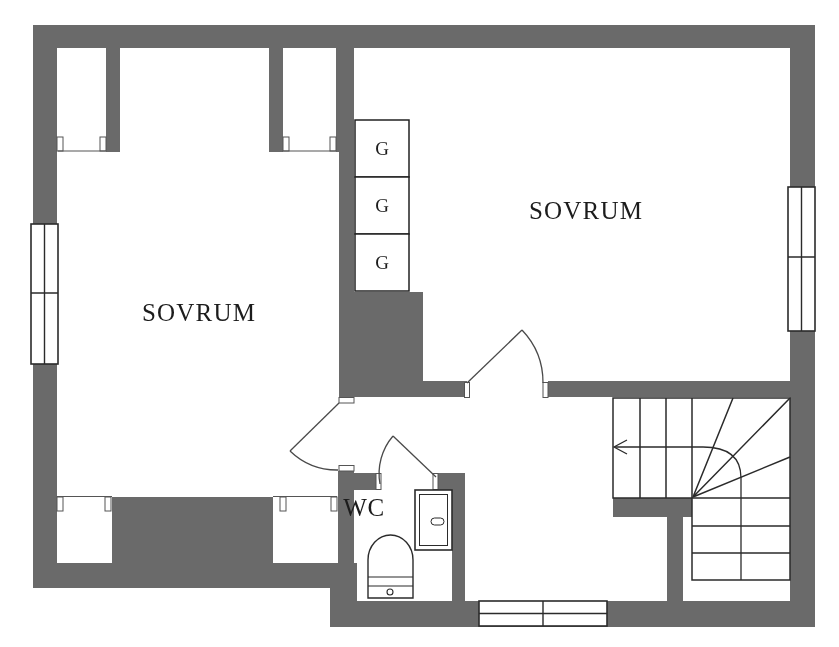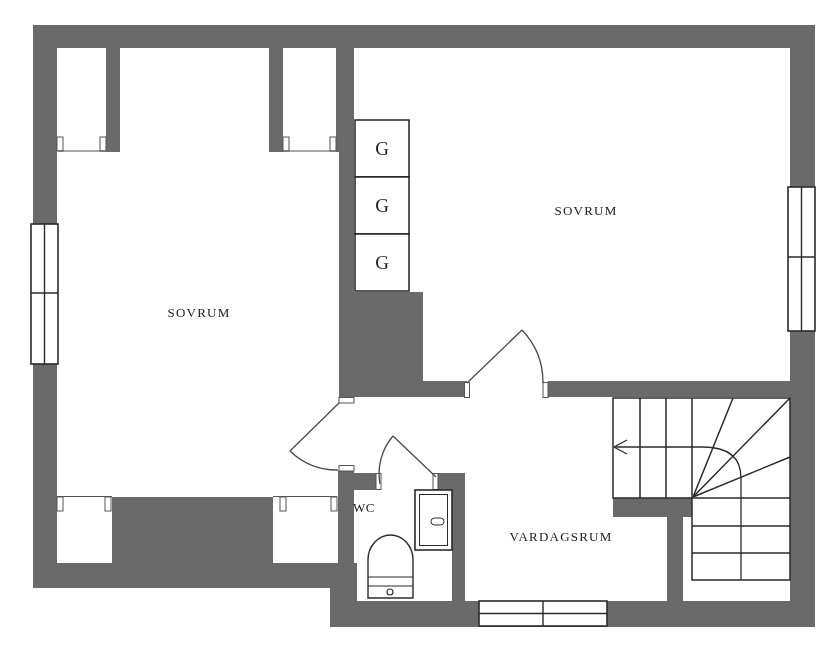--- a/index.html
+++ b/index.html
@@ -15,21 +15,21 @@
     width:839px;height:647px;
     background:var(--bg);
     overflow:hidden;
     font-family:"Liberation Serif","DejaVu Serif",serif;
   }
   .plan-svg{position:absolute;left:0;top:0;}
   .room-label{
     position:absolute;
     transform:translate(-50%,-50%);
     color:var(--text);
-    font-size:13px;
+    font-size:25px;
     letter-spacing:1.2px;
     white-space:nowrap;
     user-select:none;
   }
   .g-label{
     position:absolute;
     transform:translate(-50%,-50%);
     color:var(--text);
     font-size:19px;
     user-select:none;
@@ -151,20 +151,19 @@
       <g>
         <path d="M368 598 L368 560 A22.5 25 0 0 1 413 560 L413 598 Z" fill="#fff" stroke="var(--line)" stroke-width="1.4"></path>
         <path d="M368 577 H413 M368 586 H413" stroke="var(--line)" stroke-width="1.2" fill="none"></path>
         <circle cx="390" cy="592" r="3" fill="none" stroke="var(--line)" stroke-width="1.1"></circle>
       </g>
     </g>
   </svg>
 
   <div class="room-label" style="left:199px;top:313px;">SOVRUM</div>
   <div class="room-label" style="left:586px;top:211px;">SOVRUM</div>
-  <div class="room-label" style="left:561px;top:537px;">VARDAGSRUM</div>
   <div class="room-label" style="left:364px;top:508px;letter-spacing:0.5px;">WC</div>
 
   <div class="g-label" style="left:382px;top:149px;">G</div>
   <div class="g-label" style="left:382px;top:206px;">G</div>
   <div class="g-label" style="left:382px;top:263px;">G</div>
 
 </div>
 
 </body></html>

